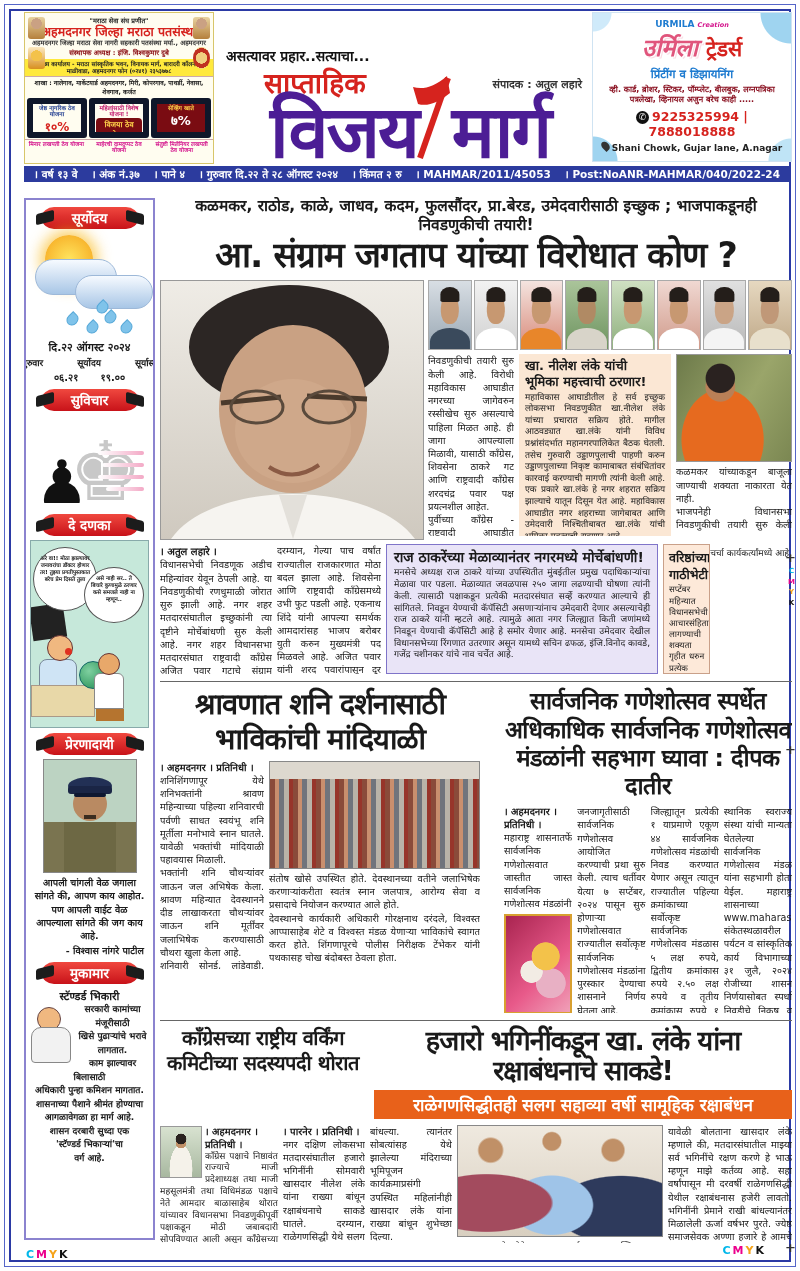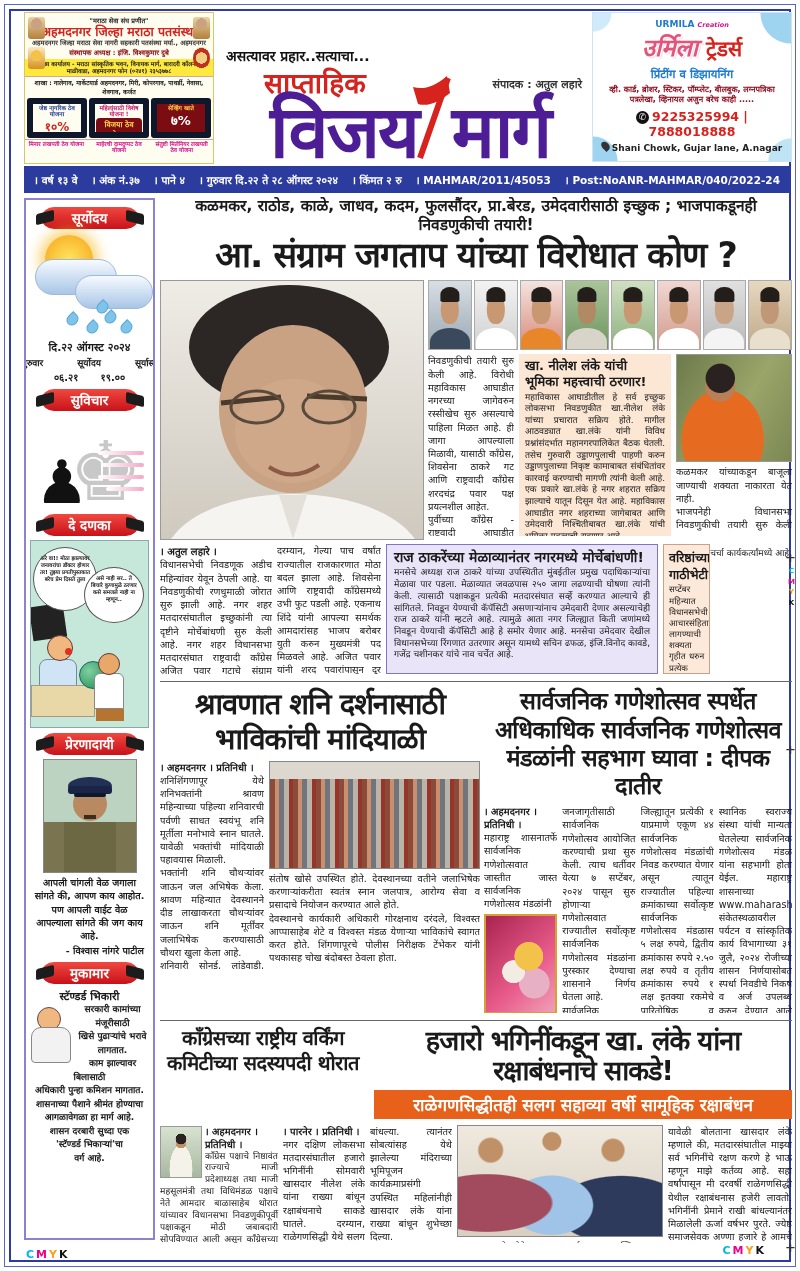--- a/index.html
+++ b/index.html
@@ -56,21 +56,21 @@
   .ur-bold{font-weight:800;font-size:21px;color:#d6231e}
   .ur-sub{display:inline-block;margin-top:2px;font-weight:800;font-size:11.5px;color:#1e7bd0;
           text-shadow:1px 1px 0 #fff;border-radius:3px;padding:0 4px}
   .ur-serv{font-size:8px;font-weight:bold;color:#8a1020;line-height:1.3;margin:3px 6px 0}
   .ur-phone{margin-top:3px;font-size:12.5px;font-weight:700;color:#d6231e}
   .ur-phone .ph{display:inline-block;width:13px;height:13px;border-radius:50%;background:#111;color:#fff;
                 font-size:9px;line-height:13px;vertical-align:middle;margin-right:3px}
   .ur-addr{margin-top:2px;font-size:9px;font-weight:bold;color:#222}
   .ur-addr .pin{display:inline-block;width:7px;height:10px;background:#333;border-radius:50% 50% 50% 0;transform:rotate(-45deg);margin-right:3px}
 
-  #infoBar{position:absolute;left:24px;top:166px;width:766px;height:27px;background:#2c3b9e;color:#fff;
+  #infoBar{position:absolute;left:24px;top:166px;width:766px;height:16px;background:#2c3b9e;color:#fff;
            display:flex;align-items:center;justify-content:space-between;padding:0 10px;box-sizing:border-box;
            font-size:10.5px;font-weight:bold;white-space:nowrap;overflow:hidden}
 
   
   #sidebar{position:absolute;left:24px;top:198px;width:131px;height:1042px;border:2px solid #8b83cf;
            box-sizing:border-box;padding:2px 3px;overflow:hidden;background:#fff}
   .ribbon{position:relative;margin:5px auto 4px;width:96px;background:linear-gradient(#f0483f,#c81219);
           color:#fff;text-align:center;font-weight:800;font-size:13.5px;padding:2px 0;border-radius:12px/10px;z-index:0}
   .ribbon::before,.ribbon::after{content:"";position:absolute;top:5px;width:18px;height:11px;background:#1c1c1c;z-index:-1;border-radius:2px}
   .ribbon::before{left:-6px;transform:skewY(-14deg)}
@@ -153,21 +153,21 @@
   .rajbox{width:272px;flex:none;background:#e9e4f7;border:1.5px solid #7f74c9;padding:4px 7px;box-sizing:border-box;overflow:hidden}
   .raj-t{font-size:14px;font-weight:800;line-height:1.15}
   .raj-b{font-size:9px;line-height:1.3;text-align:justify;margin-top:2px}
   .vwrap{flex:1;min-width:0;display:flex;flex-direction:row}
   .vbox{background:#fde9d9;border:1px solid #c9a089;padding:4px 5px;flex:1;overflow:hidden}
   .vbox-t{font-size:12.5px;font-weight:800}
   .vbox-b{font-size:8.6px;line-height:1.3;text-align:justify;margin-top:1px}
   .tail{font-size:9px;text-align:right;margin-top:2px}
   hr.sep{border:0;border-top:1.5px solid #666;margin:7px 0 5px}
 
-  .sect2{display:flex;gap:4px}
+  .sect2{display:flex;gap:24px}
   .shani{width:320px;flex:none}
   .h-shani{font-size:29px;font-weight:800;text-align:center;line-height:1.18;letter-spacing:-1px}
   .shani-body{display:flex;gap:5px;margin-top:5px;height:208px;overflow:hidden}
   .s-col1{width:104px;flex:none}
   .s-col2{flex:1;min-width:0}
   .dateline{font-weight:800;font-size:9.8px;text-align:left}
   .crowd{height:106px;border:1px solid #888;margin-bottom:3px;
     background:
       linear-gradient(#ddd8cf 0 16%,transparent 16%),
       repeating-linear-gradient(90deg,#8a4b3a 0 5px,#c98f6e 5px 9px,#70747c 9px 14px,#b9b3a8 14px 19px,#97352a 19px 23px)}

